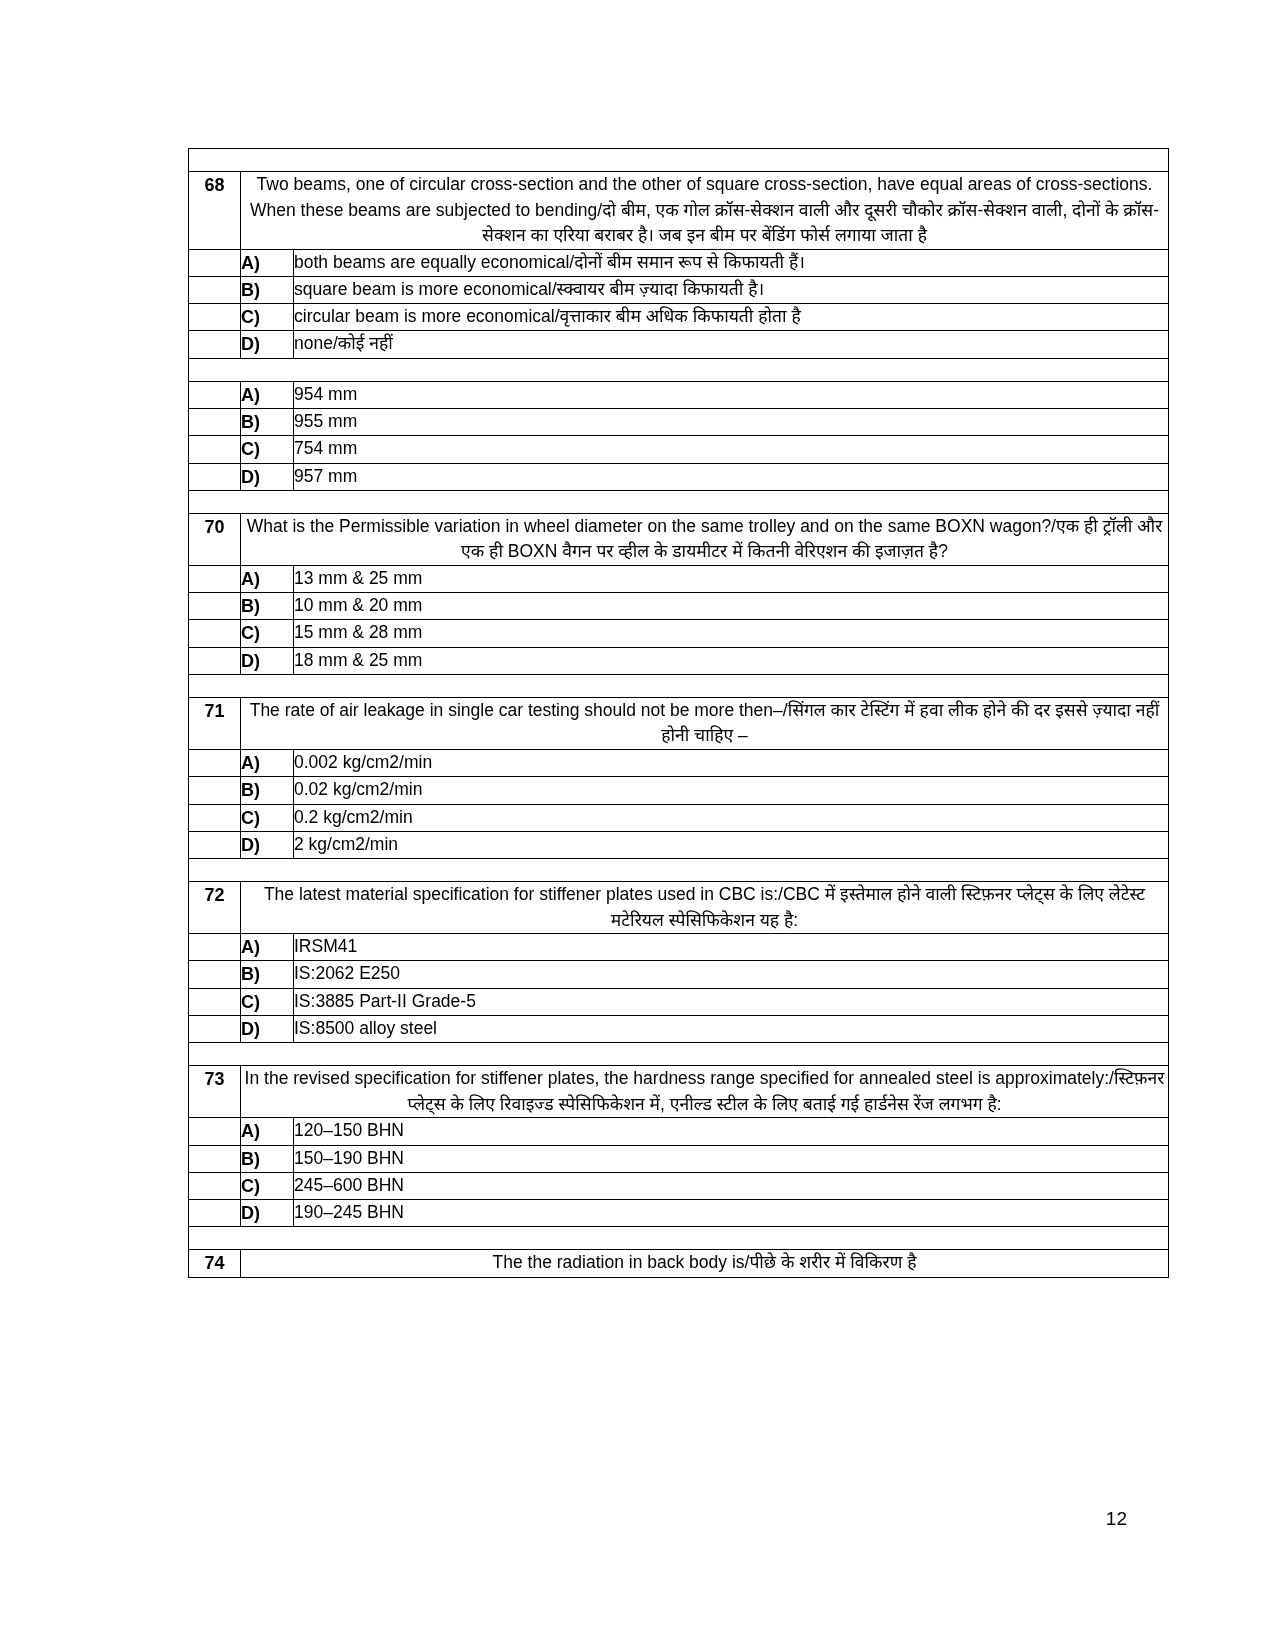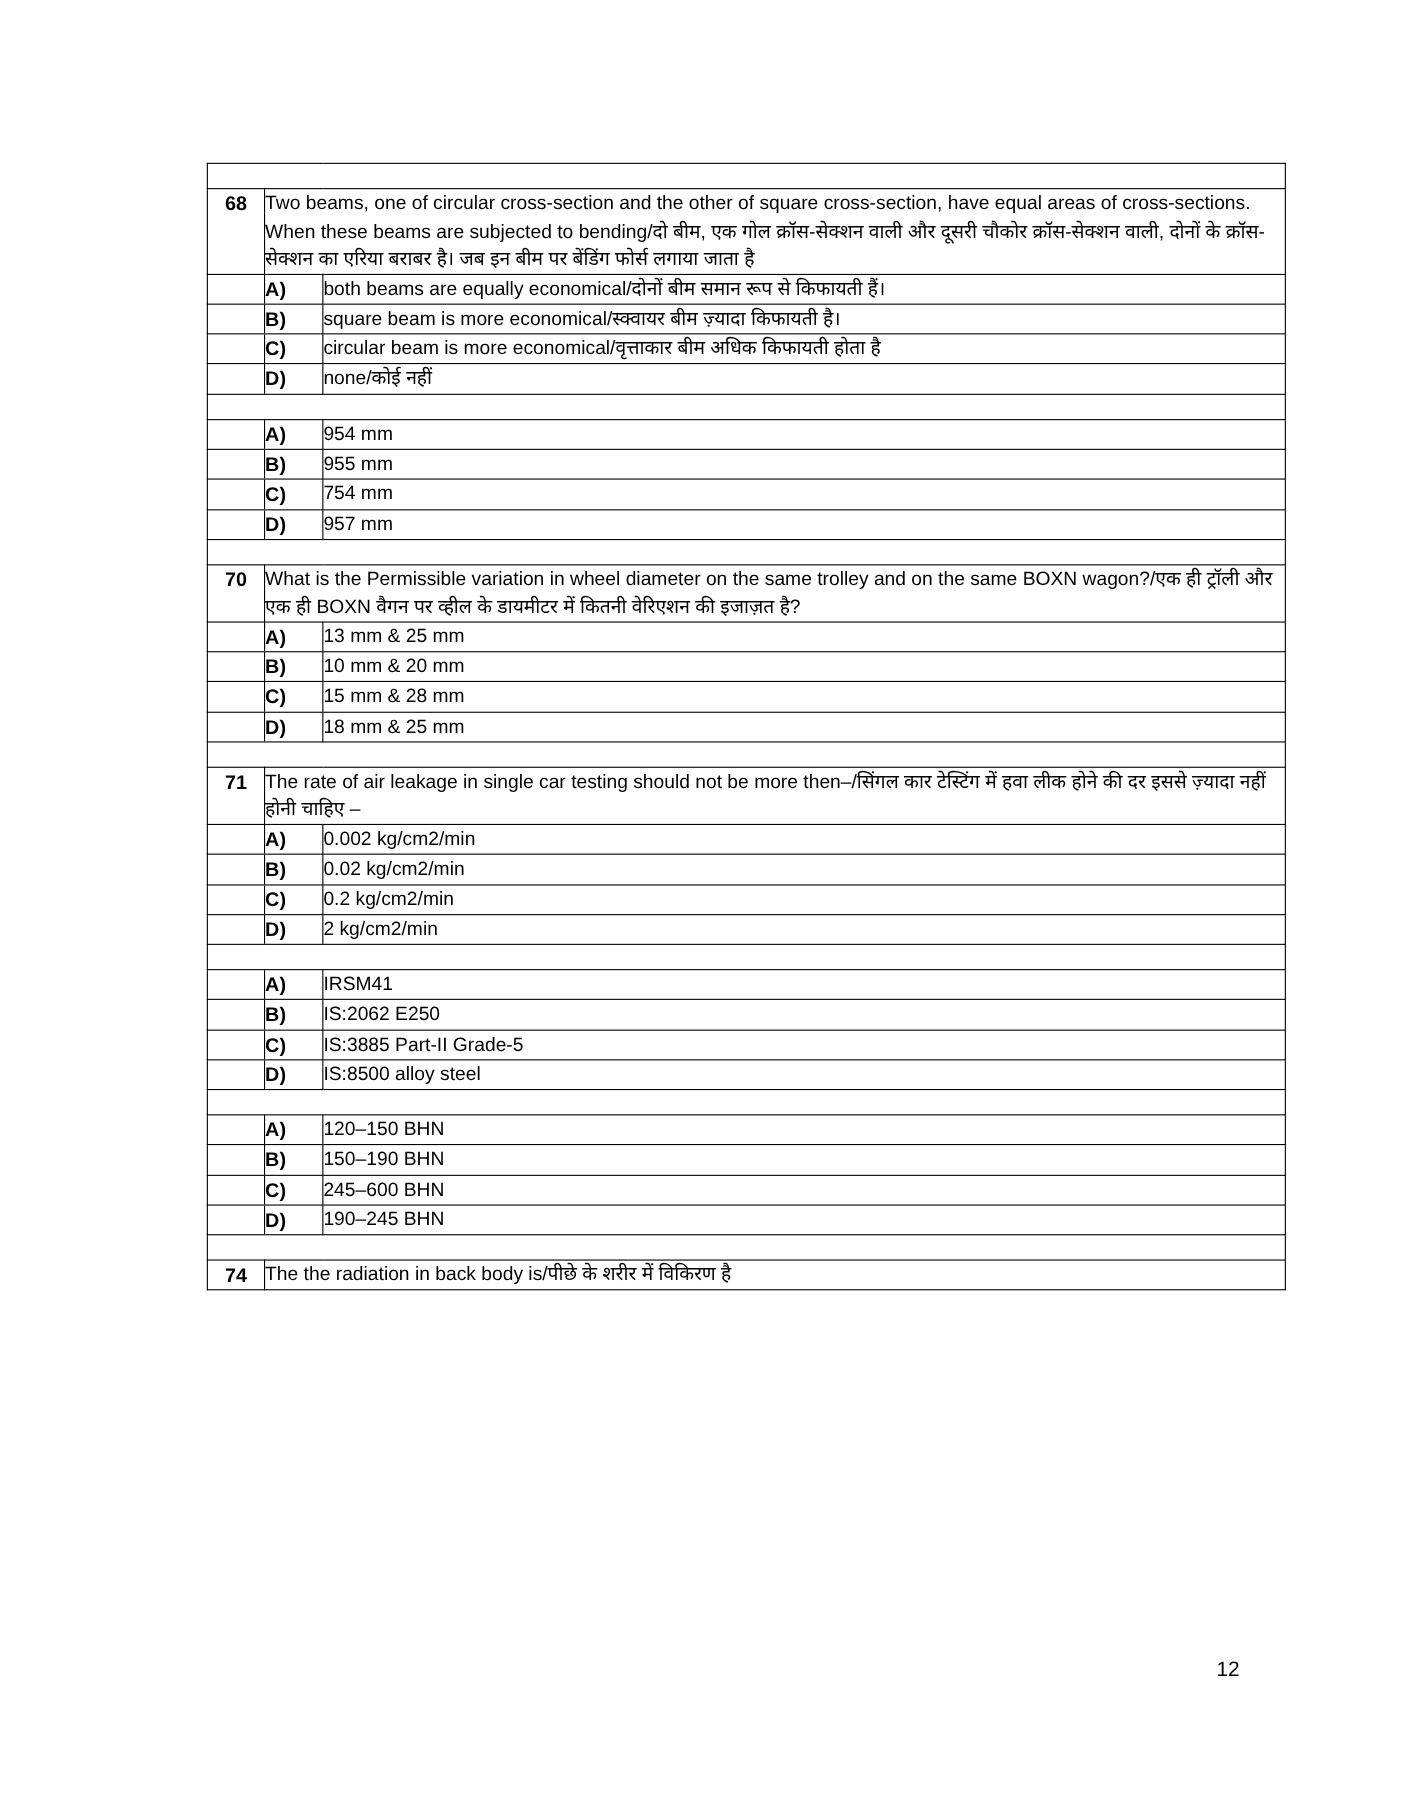--- a/index.html
+++ b/index.html
@@ -64,21 +64,21 @@
     font-size: 18px;
     padding: 6px 2px 4px 2px;
     border-right: none;
   }
   td.qnum.blank {
     border-right: none;
   }
   td.qtext {
     padding: 6px 6px 5px 4px;
     border-left: none;
-    text-align: left;
+    text-align: center;
   }
   td.optlet {
     font-weight: bold;
     font-size: 18px;
     text-align: left;
     padding: 5px 0 4px 11px;
   }
   td.optbody {
     padding: 5px 6px 4px 9px;
     margin-top: 25px;
@@ -205,20 +205,24 @@
             <td class="optbody">0.2 kg/cm2/min</td>
           </tr>
           <tr class="optrow">
             <td class="qnum blank"></td>
             <td class="optlet">D)</td>
             <td class="optbody">2 kg/cm2/min</td>
           </tr>
           <tr class="spacer">
             <td colspan="3"></td>
           </tr>
+          <tr class="qrow">
+            <td class="qnum">72</td>
+            <td class="qtext" colspan="2">The latest material specification for stiffener plates used in CBC is:/CBC में इस्तेमाल होने वाली स्टिफ़नर प्लेट्स के लिए लेटेस्ट मटेरियल स्पेसिफिकेशन यह है:</td>
+          </tr>
           <tr class="optrow">
             <td class="qnum blank"></td>
             <td class="optlet">A)</td>
             <td class="optbody">IRSM41</td>
           </tr>
           <tr class="optrow">
             <td class="qnum blank"></td>
             <td class="optlet">B)</td>
             <td class="optbody">IS:2062 E250</td>
           </tr>
@@ -227,20 +231,24 @@
             <td class="optlet">C)</td>
             <td class="optbody">IS:3885 Part-II Grade-5</td>
           </tr>
           <tr class="optrow">
             <td class="qnum blank"></td>
             <td class="optlet">D)</td>
             <td class="optbody">IS:8500 alloy steel</td>
           </tr>
           <tr class="spacer">
             <td colspan="3"></td>
+          </tr>
+          <tr class="qrow">
+            <td class="qnum">73</td>
+            <td class="qtext" colspan="2">In the revised specification for stiffener plates, the hardness range specified for annealed steel is approximately:/स्टिफ़नर प्लेट्स के लिए रिवाइज्ड स्पेसिफिकेशन में, एनील्ड स्टील के लिए बताई गई हार्डनेस रेंज लगभग है:</td>
           </tr>
           <tr class="optrow">
             <td class="qnum blank"></td>
             <td class="optlet">A)</td>
             <td class="optbody">120–150 BHN</td>
           </tr>
           <tr class="optrow">
             <td class="qnum blank"></td>
             <td class="optlet">B)</td>
             <td class="optbody">150–190 BHN</td>

